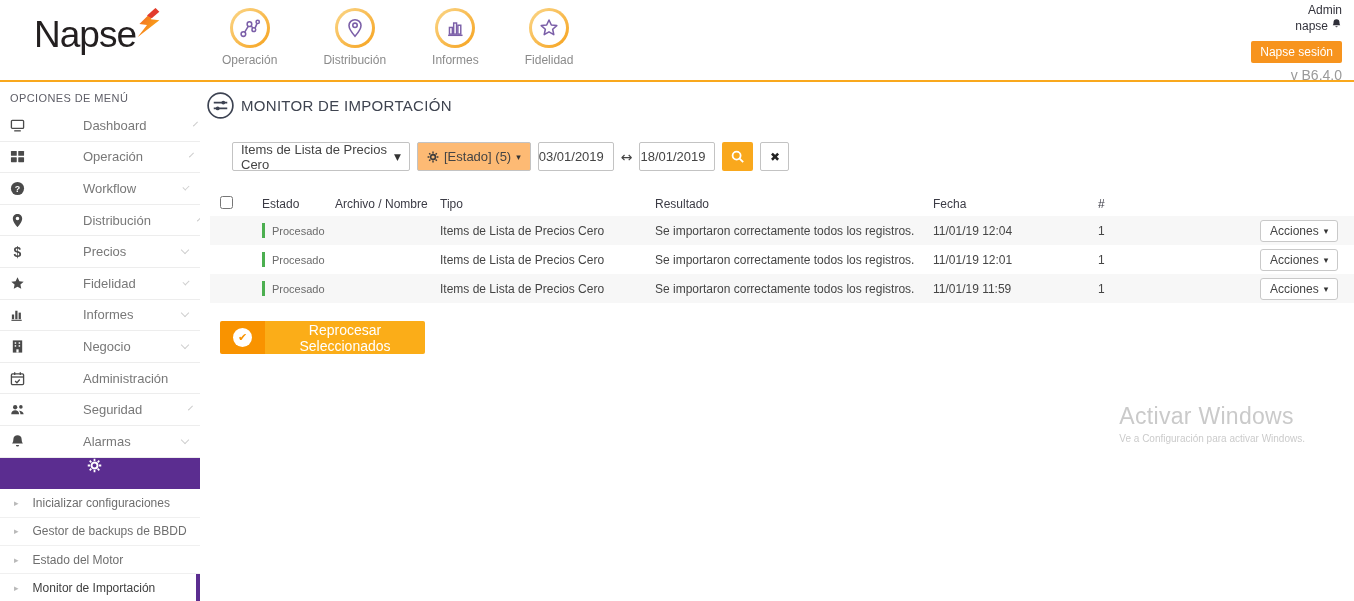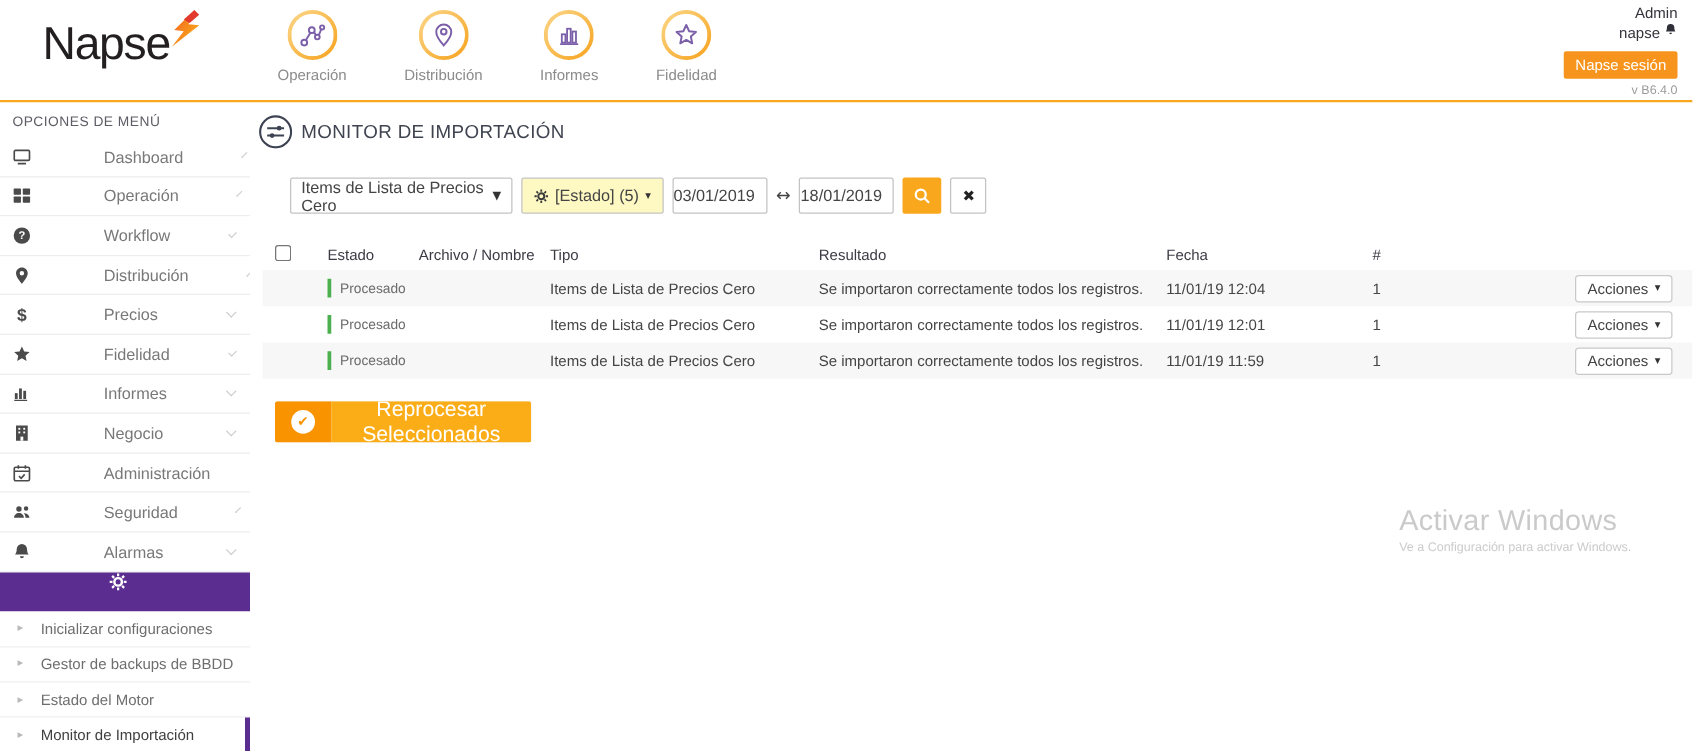--- a/index.html
+++ b/index.html
@@ -15,21 +15,21 @@
   .nav-item { display:flex; flex-direction:column; align-items:center; cursor:pointer; }
   .nav-ring { width:40px; height:40px; border-radius:50%; border:3px solid transparent;
     background:linear-gradient(#fff,#fff) padding-box, linear-gradient(135deg,#fbd78a,#f6a21c) border-box;
     display:flex; align-items:center; justify-content:center; }
   .nav-label { font-size:12px; color:#8b8b8b; margin-top:5px; }
   .user-area { position:absolute; right:12px; top:3px; text-align:right; }
   .user-role { font-size:12px; color:#33333c; line-height:15px; }
   .user-name { font-size:12px; color:#33333c; line-height:15px; display:flex; align-items:center; justify-content:flex-end; gap:3px; }
   .logout-btn { margin-top:7px; background:#f7941e; color:#fff; border:none; font-size:12px;
     padding:4px 9px; border-radius:2px; cursor:pointer; font-family:inherit; }
-  .version { font-size:10px; color:#9a9a9a; margin-top:4px; }
+  .version { font-size:14px; color:#9a9a9a; margin-top:4px; }
   .top-line { height:2px; background:#f9a81d; }
 
   
   .layout { display:flex; height:376px; }
 
   
   .sidebar { width:200px; flex:0 0 200px; background:#fff; }
   .side-title { font-size:11px; color:#5d5d66; letter-spacing:.4px; padding:10px 0 6px 10px; }
   .side-item { height:31.6px; display:flex; align-items:center; padding:0 12px 0 10px;
     border-bottom:1px solid #ededed; color:#787878; font-size:13px; cursor:pointer;gap:48px; }
@@ -48,21 +48,21 @@
 
   
   .main { flex:1; position:relative; padding:10px 0 0 7px; background:#fff; }
   .page-title { display:flex; align-items:center; gap:7px; }
   .page-title-text { font-size:15px; color:#3f4450; letter-spacing:.3px; }
   .filterbar { display:flex; align-items:center; gap:7px; margin:23px 0 0 25px; }
   .fake-select { width:178px; height:29px; border:1px solid #c3c3c3; border-radius:2px;
     display:flex; align-items:center; padding:0 8px; font-size:13px; color:#444; cursor:pointer; background:#fff; }
   .fake-select .sel-caret { margin-left:auto; font-size:9px; color:#333;
     font-family:"DejaVu Sans",sans-serif; }
-  .estado-btn { height:29px; border:1px solid #c3c3c3; border-radius:2px; background:#fef9c3;
+  .estado-btn { height:29px; border:1px solid #c3c3c3; border-radius:2px; background:#fdba74;
     display:flex; align-items:center; gap:5px; padding:0 9px; font-size:13px; color:#444;
     cursor:pointer; font-family:inherit; }
   .estado-btn .caret, .acciones-btn .caret { font-size:9px; color:#333; font-family:"DejaVu Sans",sans-serif; }
   .date-input { width:76px; height:29px; border:1px solid #c3c3c3; border-radius:2px;
     font-size:13px; color:#444; font-family:inherit; }
   .range-arrow { font-size:14px; color:#444; font-family:"DejaVu Sans",sans-serif; }
   .search-btn { width:31px; height:29px; background:#f9a81d; border:none; border-radius:2px;
     display:flex; align-items:center; justify-content:center; cursor:pointer; }
   .clear-btn { width:29px; height:29px; background:#fff; border:1px solid #c3c3c3; border-radius:2px;
     font-size:12px; color:#222; cursor:pointer; font-family:"DejaVu Sans",sans-serif; }
@@ -83,21 +83,21 @@
     font-family:inherit; }
 
   
   .reprocess-btn { margin:18px 0 0 13px; width:205px; height:33px; border:none; padding:0;
     display:flex; align-items:stretch; cursor:pointer; border-radius:2px; overflow:hidden;
     font-family:inherit; }
   .rp-left { width:45px; background:#f99300; display:flex; align-items:center; justify-content:center; }
   .rp-check { width:19px; height:19px; border-radius:50%; background:#fff; color:#f99300;
     font-size:11px; line-height:19px; text-align:center; font-weight:bold;
     font-family:"DejaVu Sans",sans-serif; }
-  .rp-label { flex:1; background:#fbad18; color:#fff; font-size:17px; font-weight:500;
+  .rp-label { flex:1; background:#fbad18; color:#fff; font-size:14px; font-weight:500;
     display:flex; align-items:center; justify-content:center; }
 
   
   .watermark { position:absolute; right:49px; bottom:14px; text-align:left; color:#cacaca;
     pointer-events:none; }
   .wm-title { font-size:23px; font-weight:400; letter-spacing:.3px; }
   .wm-sub { font-size:10px; margin-top:3px; color:#cbcbcb; }
 </style>
 </head>
 <body>

